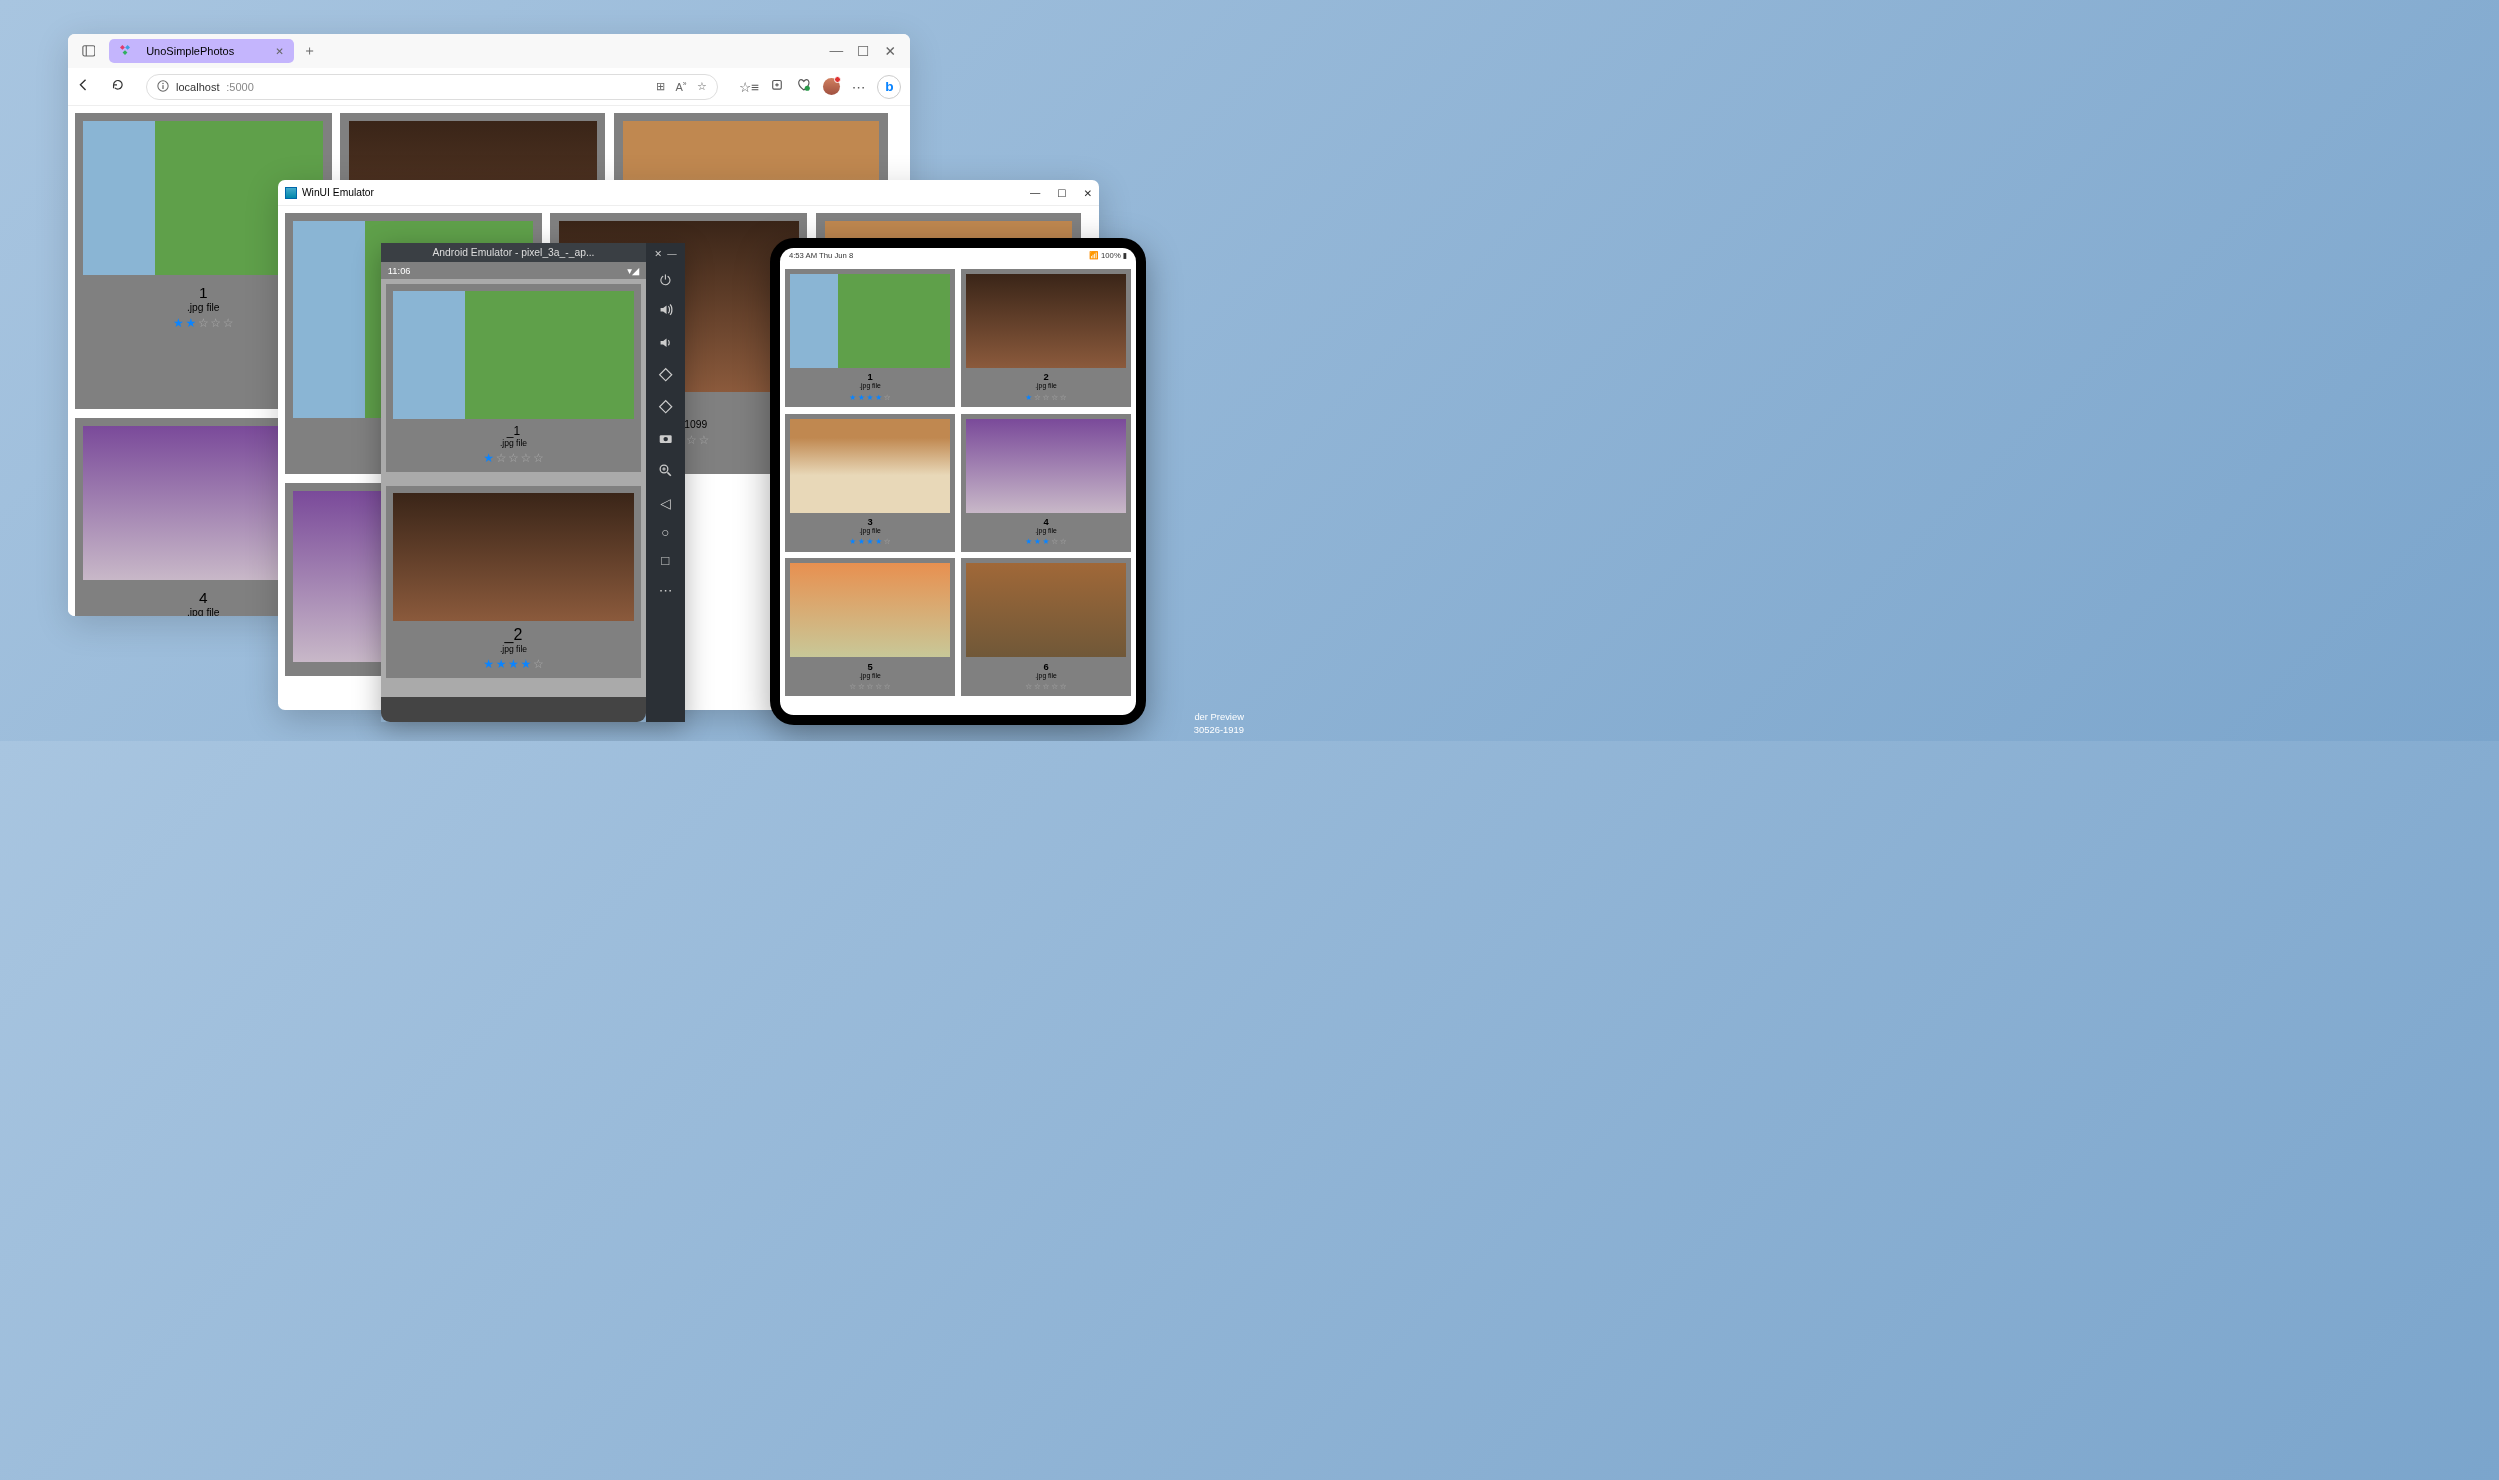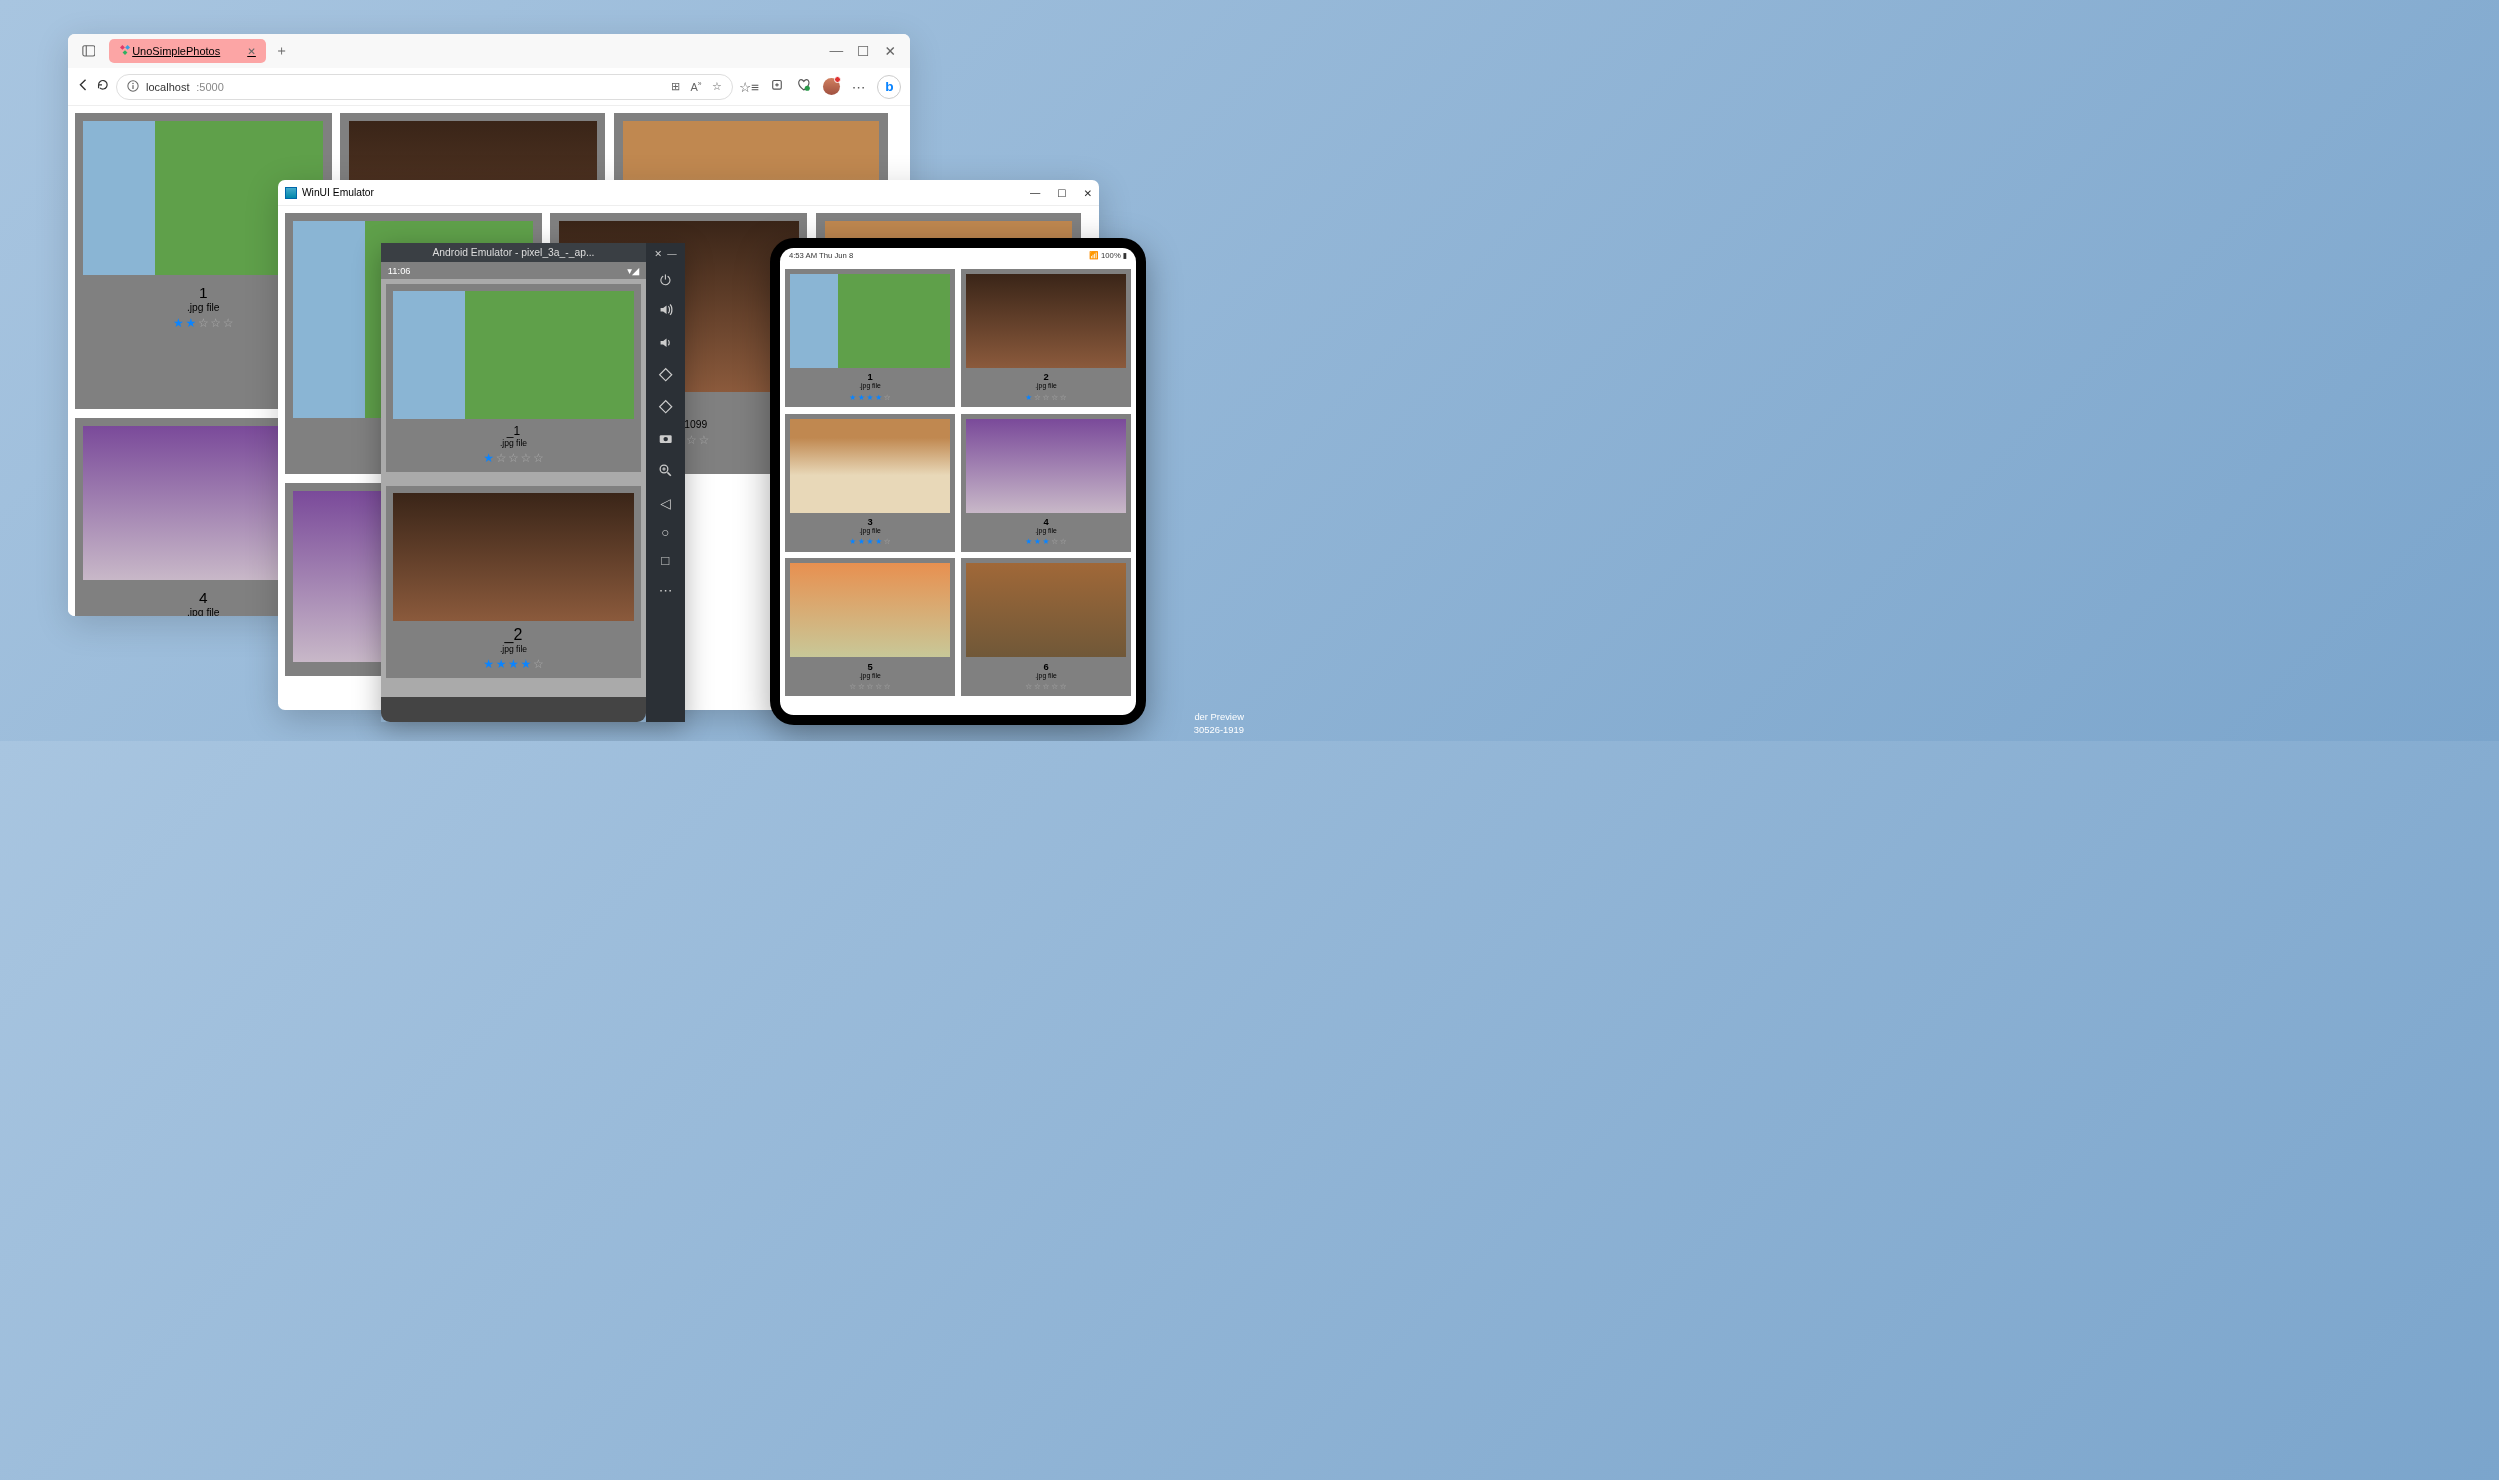--- a/index.html
+++ b/index.html
@@ -28,38 +28,37 @@
     height: 34px;
     display: flex;
     align-items: center;
     padding: 0 5.1px;
     background: #f8f8f8;
   }
   .tab-icon-left { width: 20.5px; height: 20.5px; margin: 0 5.1px; display:flex; align-items:center; justify-content:center; }
   .browser-tab {
     display: flex;
     align-items: center;
-    gap: 1px;
+    gap: 15px;
     padding: 5.1px 10.3px;
-    background: #fca5a5;
+    background: #c4b5fd;
     border-radius: 5.1px;
     font-size: 11px;
     margin-left: 5.1px;
-    text-decoration: underline;
   }
   .browser-tab .close { margin-left: 26px; color: #666; font-size: 10.3px; }
   .new-tab { margin-left: 8.6px; color: #666; font-size: 13.7px; }
   .window-controls-right { margin-left: auto; display:flex; gap: 15.4px; padding-right: 8.6px; color:#666; }
   .window-controls-right span { width:12px; text-align:center; }
   .browser-toolbar {
     height: 38px;
     display: flex;
     align-items: center;
     padding: 0 8.6px;
-    gap: 6px;
+    gap: 21px;
     border-bottom: 0.9px solid #eee;
   }
   .addr-bar {
     flex: 1;
     height: 26px;
     border: 0.9px solid #ddd;
     border-radius: 13px;
     display: flex;
     align-items: center;
     padding: 0 10.3px;

